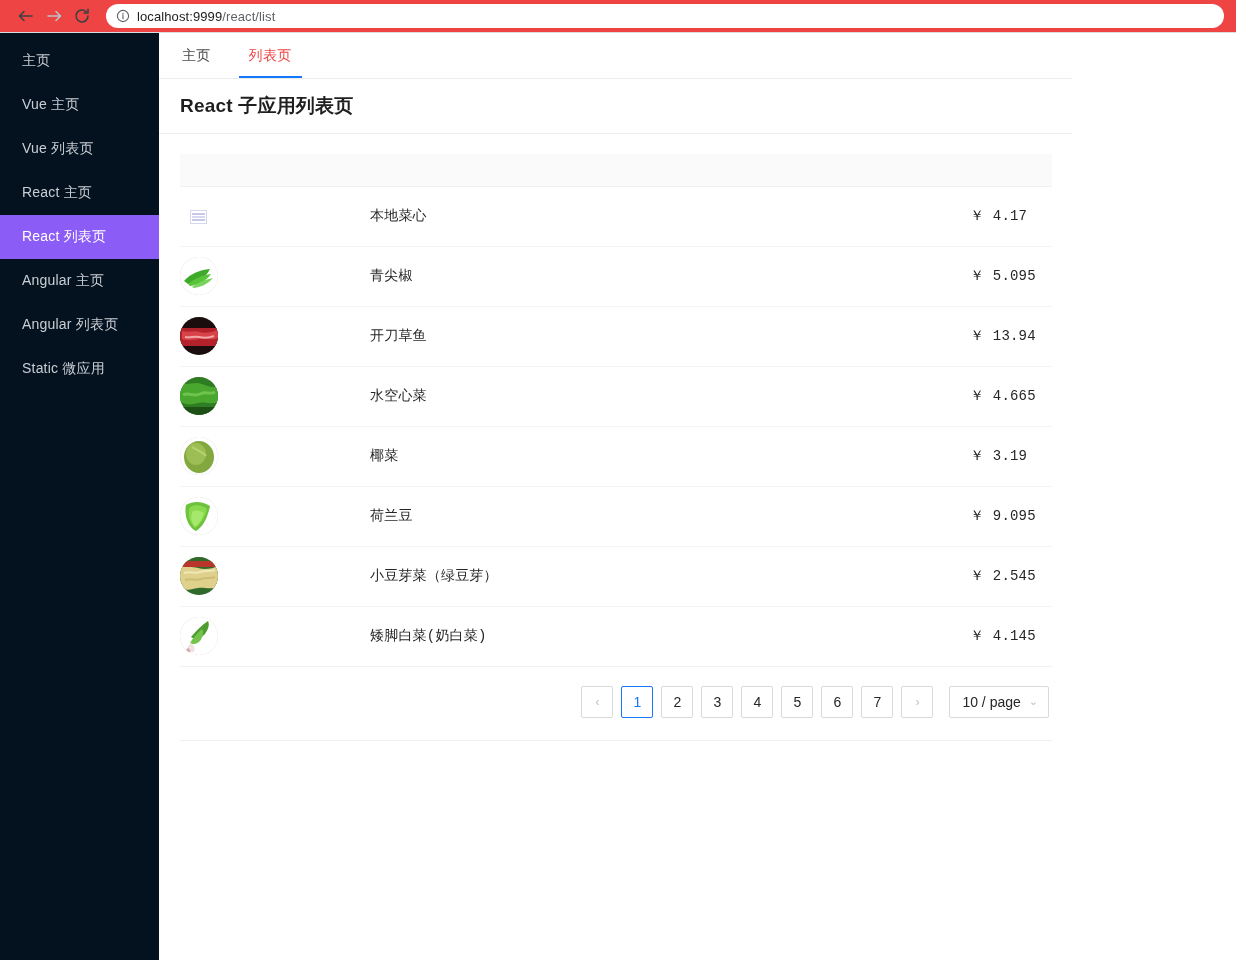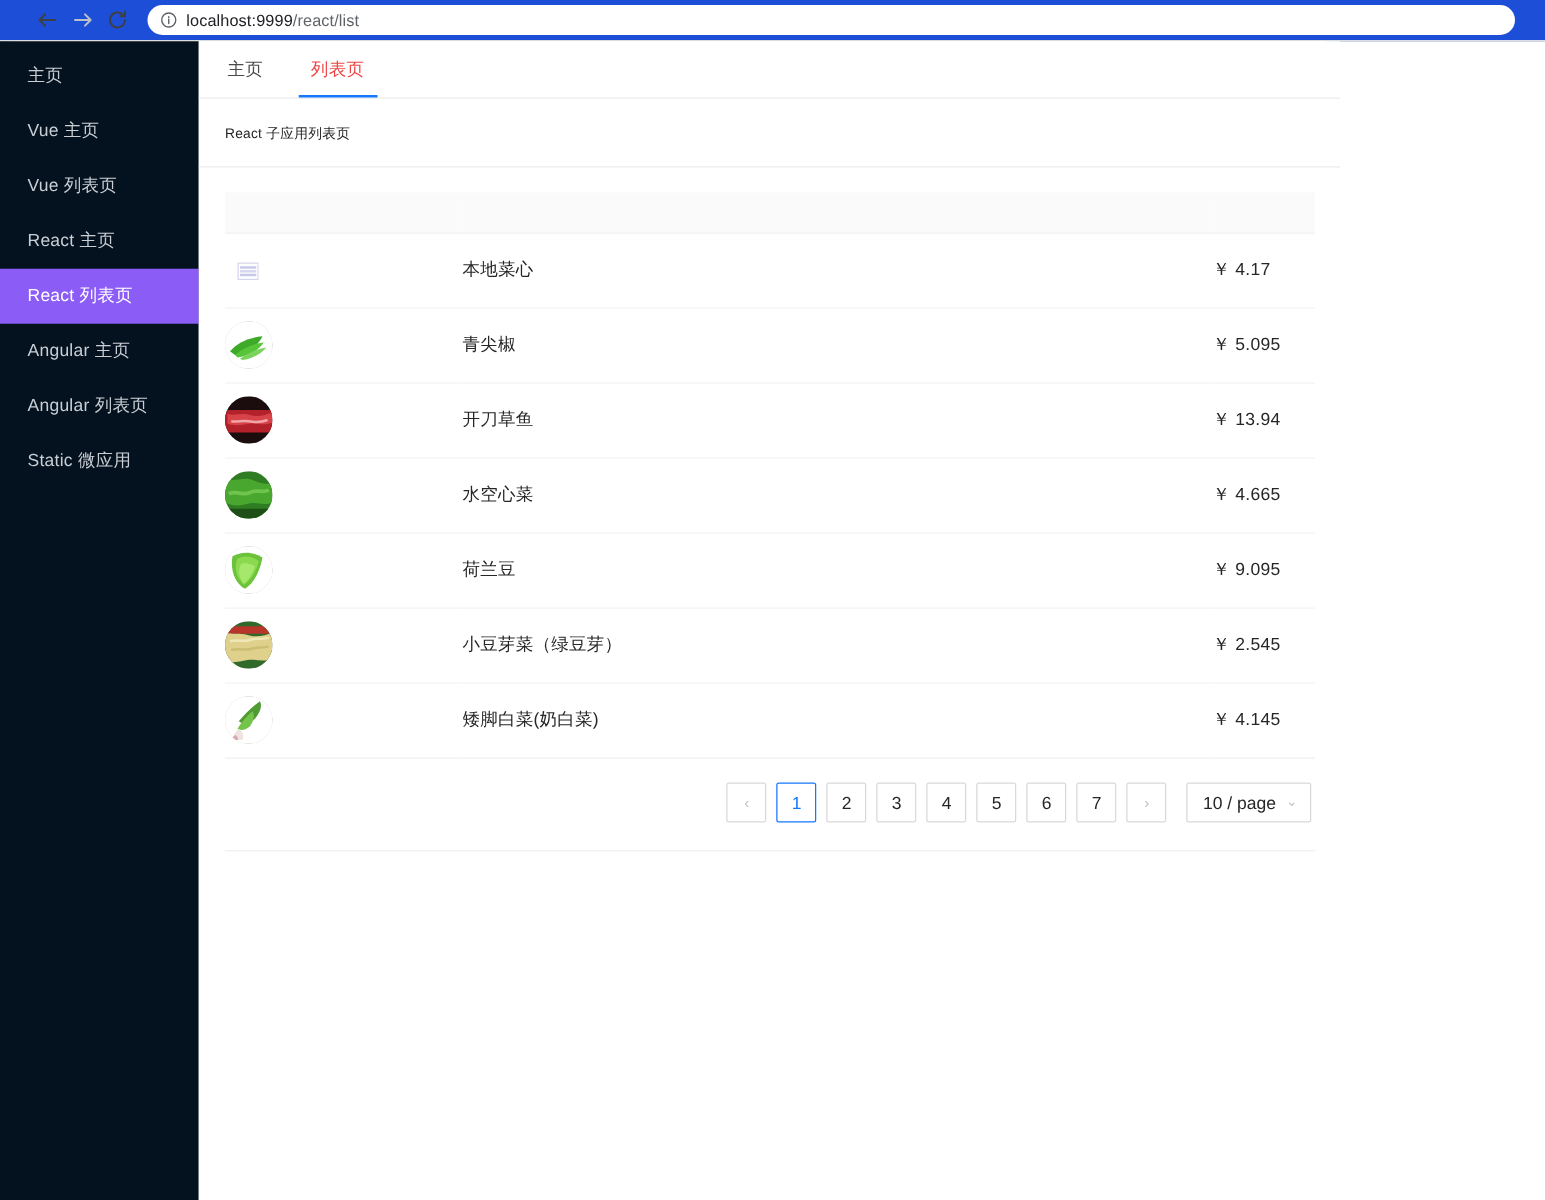--- a/index.html
+++ b/index.html
@@ -7,23 +7,23 @@
     width: 1236px; height: 960px;
     font-family: "Liberation Sans", "DejaVu Sans", sans-serif;
     background: #ffffff;
     overflow: hidden;
   }
 
   
   .browser-bar {
     position: absolute; top: 0; left: 0;
     width: 1236px; height: 33px;
-    background: #1d4ed8;
-    display: flex; align-items: center;
-    padding: 0 24px;
+    background: #ef4444;
+    display: flex; align-items: center;
+    padding: 0 12px;
     border-bottom: 1px solid #dcdddf;
   }
   .nav-btn {
     width: 28px; height: 28px;
     display: flex; align-items: center; justify-content: center;
     color: #3c4043;
     flex: 0 0 auto;
   }
   .nav-btn svg { display: block; }
   .nav-btn.disabled { color: #bdc1c6; }
@@ -112,42 +112,43 @@
   }
 
   .page-title-bar {
     height: 55px;
     flex: 0 0 55px;
     display: flex; align-items: center;
     padding-left: 21px;
     border-bottom: 1px solid #ececec;
   }
   .page-title {
-    font-size: 11px;
+    font-size: 19px;
     color: #1f1f1f;
-    font-weight: 400;
+    font-weight: 700;
     letter-spacing: 0.2px;
   }
 
   .content {
     flex: 1 1 auto;
     padding: 20px 20px 0 21px;
     overflow: hidden;
   }
   .card {
     background: #ffffff;
     border-bottom: 1px solid #f0f0f0;
     padding-bottom: 22px;
   }
 
   
   table.list {
     width: 100%;
     border-collapse: collapse;
     table-layout: fixed;
+    font-family: Liberation Mono, monospace;
   }
   table.list thead th {
     background: #fafafa;
     height: 32px;
     border-bottom: 1px solid #f0f0f0;
     padding: 0;
   }
   col.c-img   { width: 190px; }
   col.c-name  { width: 600px; }
   col.c-price { width: auto; }
@@ -384,20 +385,34 @@
                     <path d="M0 6c8 3 14-2 22 1s10 4 16 2v16c-7 3-13-1-20 1s-12 2-18-1z" fill="#49a62f"></path>
                     <path d="M3 18c6-3 11 2 17-1s10 1 15-2" stroke="#6fc44d" stroke-width="3" fill="none"></path>
                     <path d="M0 30h38v8H0z" fill="#1d4f17"></path>
                   </svg>
                 </span>
               </td>
               <td class="cell-name">水空心菜</td>
               <td class="cell-price">￥ 4.665</td>
             </tr>
 
+            <tr>
+              <td class="cell-img">
+                <span class="thumb">
+                  <svg viewBox="0 0 38 38">
+                      <rect width="38" height="38" fill="#ffffff"></rect>
+                    <ellipse cx="19" cy="20" rx="15" ry="16" fill="#83a83f"></ellipse>
+                    <ellipse cx="16" cy="17" rx="10" ry="11" fill="#9cbe54"></ellipse>
+                    <path d="M12 10c4 3 10 4 14 9" stroke="#b6d273" stroke-width="2" fill="none"></path>
+                  </svg>
+                </span>
+              </td>
+              <td class="cell-name">椰菜</td>
+              <td class="cell-price">￥ 3.19</td>
+            </tr>
 
 
             <tr>
               <td class="cell-img">
                 <span class="thumb">
                   <svg viewBox="0 0 38 38">
                       <rect width="38" height="38" fill="#ffffff"></rect>
                     <path d="M6 8c7-4 16-4 24 1-2 10-6 20-14 25C8 30 4 19 6 8z" fill="#6cc23a"></path>
                     <path d="M10 10c6-3 12-2 17 2-2 8-6 15-12 19-6-6-8-14-5-21z" fill="#8bd94f"></path>
                     <path d="M13 14c4-1 8 0 11 2-2 6-5 11-9 14-4-5-5-11-2-16z" fill="#a6e86b"></path>

